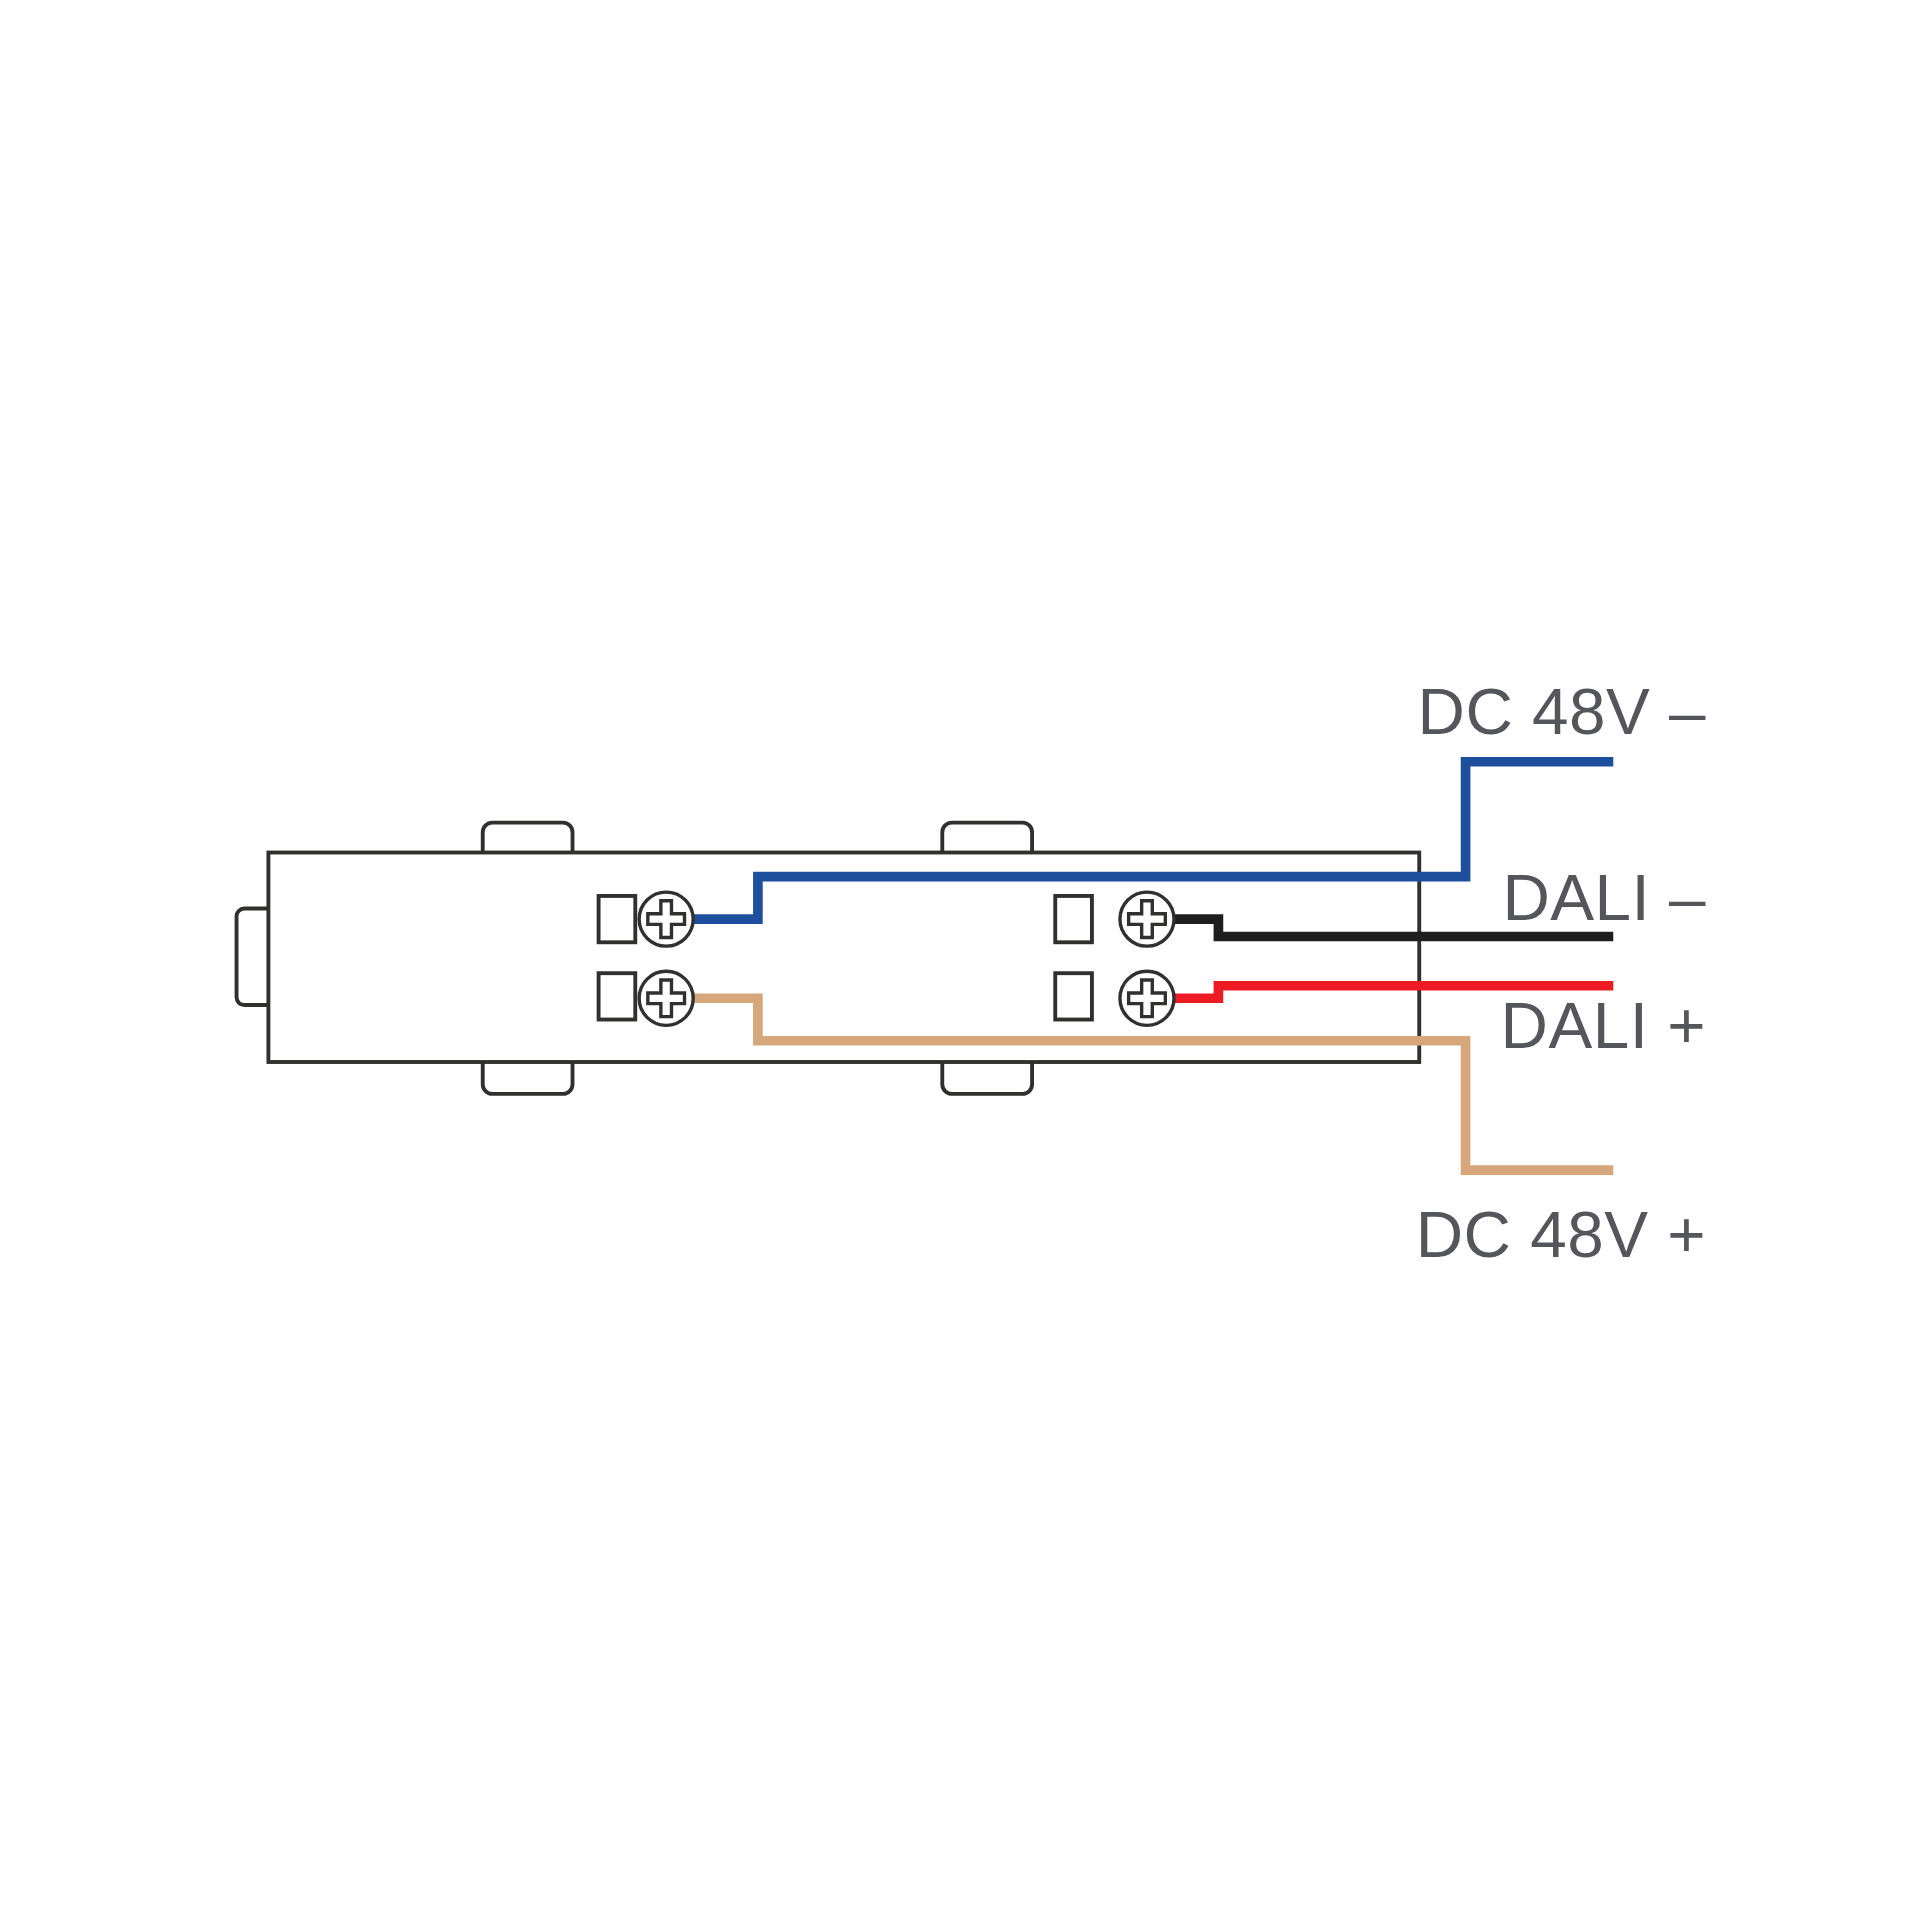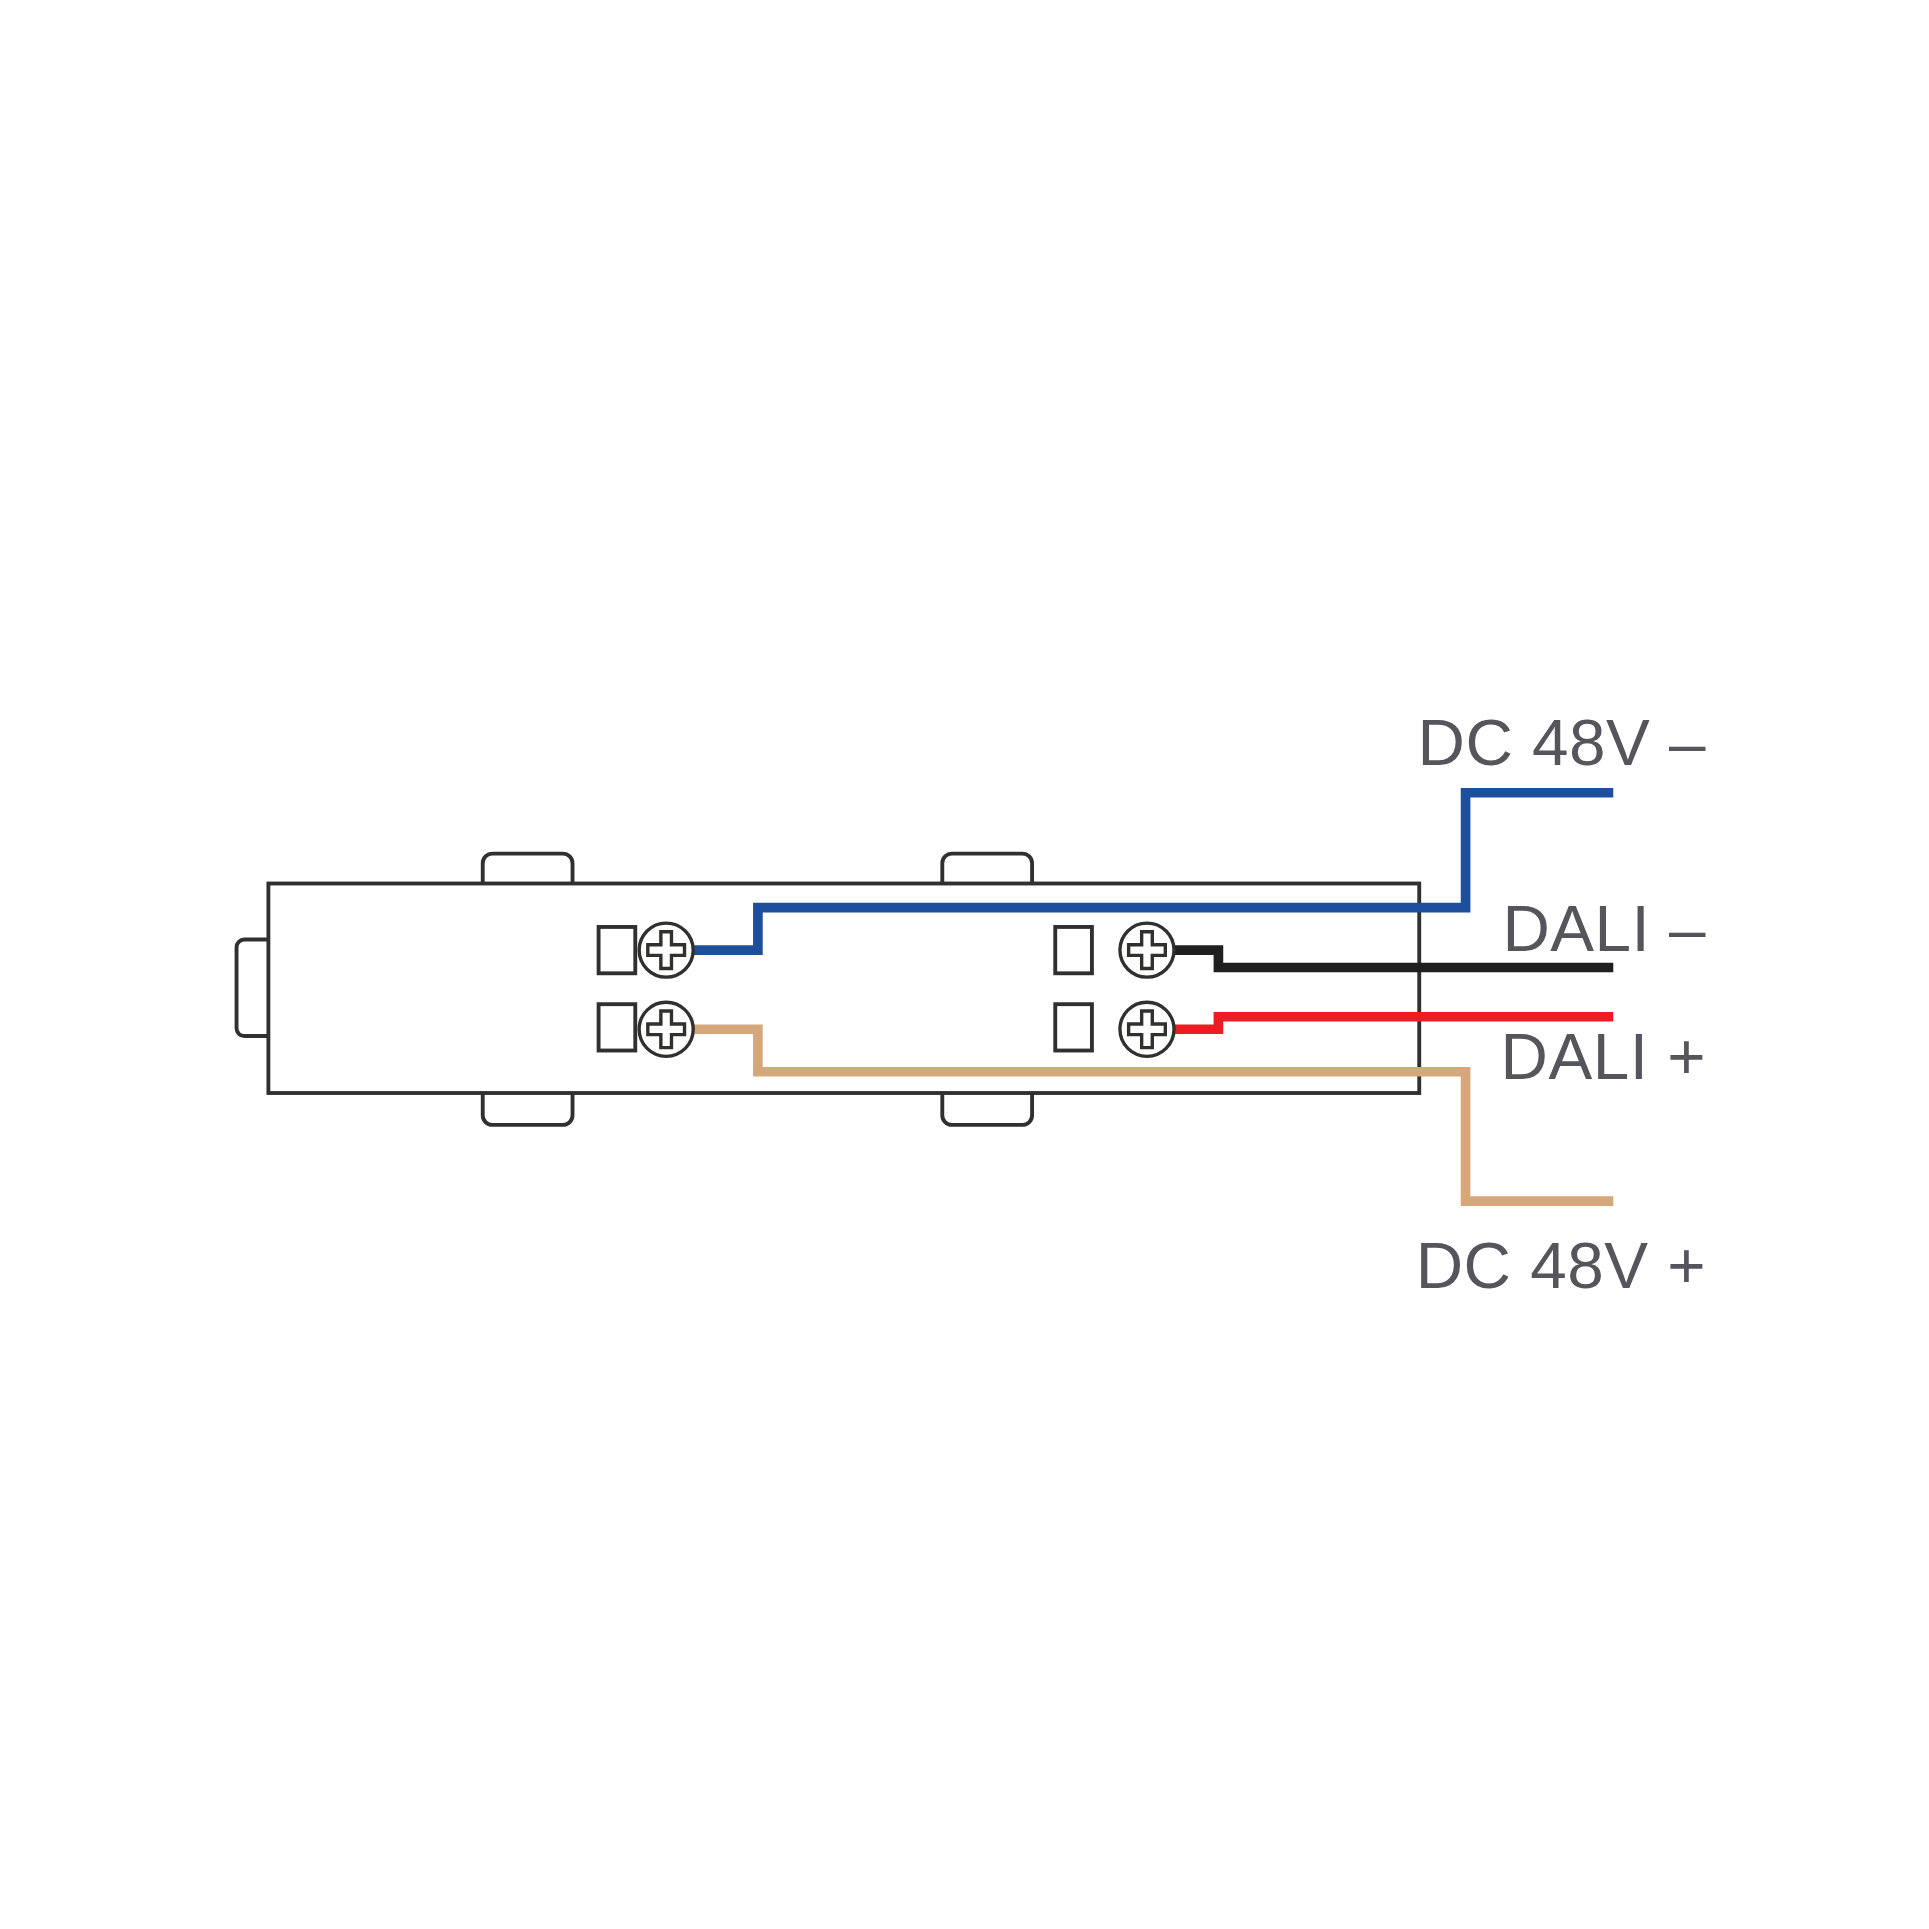--- a/index.html
+++ b/index.html
@@ -10,21 +10,20 @@
   body {
     width: 1929px;
     height: 1929px;
     position: relative;
     font-family: "Liberation Sans", sans-serif;
     overflow: hidden;
   }
   .diagram-wrap {
     position: absolute;
     inset: 0;
-    margin-top: 31px;
   }
   svg {
     display: block;
     width: 1929px;
     height: 1929px;
   }
   text.wire-label {
     font-family: "Liberation Sans", sans-serif;
     font-size: 68px;
     letter-spacing: 0.5px;

